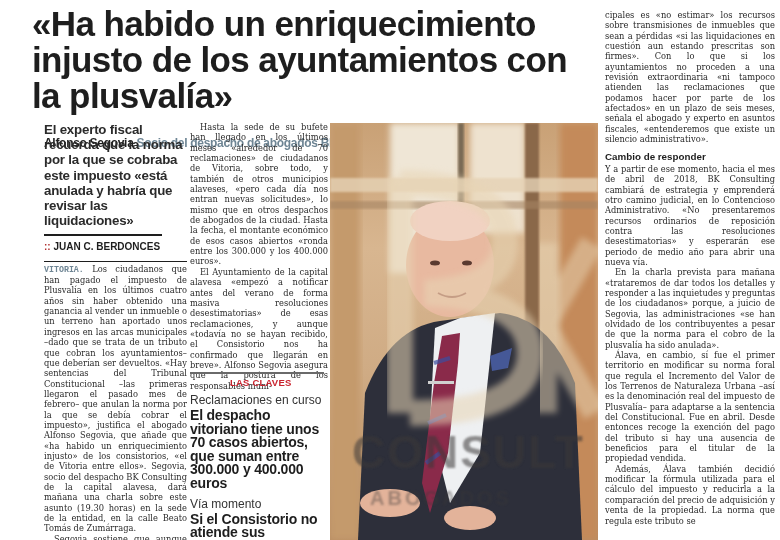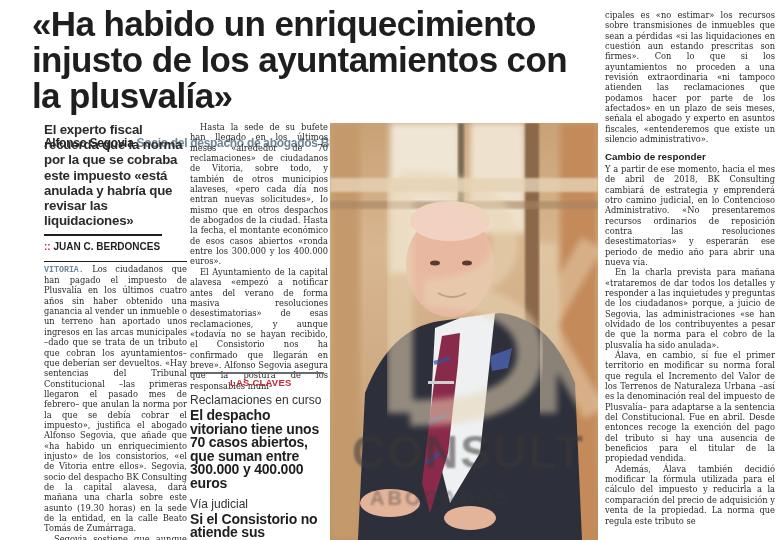--- a/index.html
+++ b/index.html
@@ -76,21 +76,21 @@
 <div class="col col2">
   <p>Hasta la sede de su bufete han llegado en los últimos meses «alrededor de 70 reclamaciones» de ciudadanos de Vitoria, sobre todo, y también de otros municipios alaveses, «pero cada día nos entran nuevas solicitudes», lo mismo que en otros despachos de abogados de la ciudad. Hasta la fecha, el montante económico de esos casos abiertos «ronda entre los 300.000 y los 400.000 euros».</p>
   <p>El Ayuntamiento de la capital alavesa «empezó a notificar antes del verano de forma masiva resoluciones desestimatorias» de esas reclamaciones, y aunque «todavía no se hayan recibido, el Consistorio nos ha confirmado que llegarán en breve». Alfonso Segovia asegura que la postura de los responsables muni-</p>
 </div>
 
 <div class="claves">
   <div class="claves-rule"></div>
   <div class="claves-title">LAS CLAVES</div>
   <div class="claves-kicker">Reclamaciones en curso</div>
   <div class="claves-head">El despacho vitoriano tiene unos 70 casos abiertos, que suman entre 300.000 y 400.000 euros</div>
-  <div class="claves-kicker">Vía judicial</div>
+  <div class="claves-kicker">Vía momento</div>
   <div class="claves-head">Si el Consistorio no atiende sus reclamaciones, el procedimiento seguirá en el juzgado Contencioso-Administrativo</div>
 </div>
 
 <div class="photo">
   <svg width="268" height="417" viewBox="0 0 268 417">
     <defs>
       <filter id="blur3">
           <feGaussianBlur stdDeviation="3"></feGaussianBlur>
         </filter>
       <filter id="blur1">

